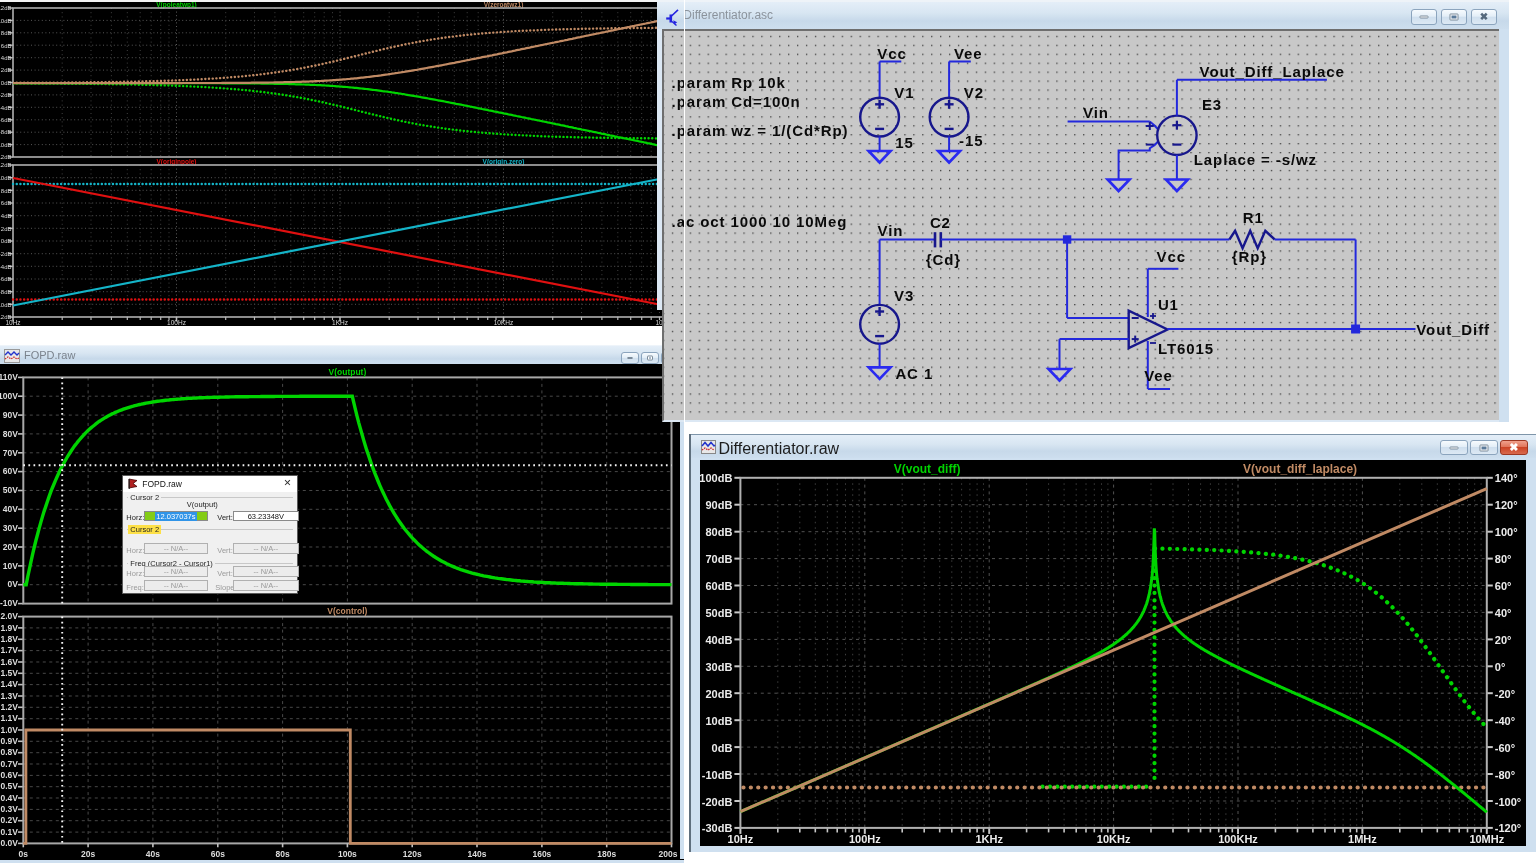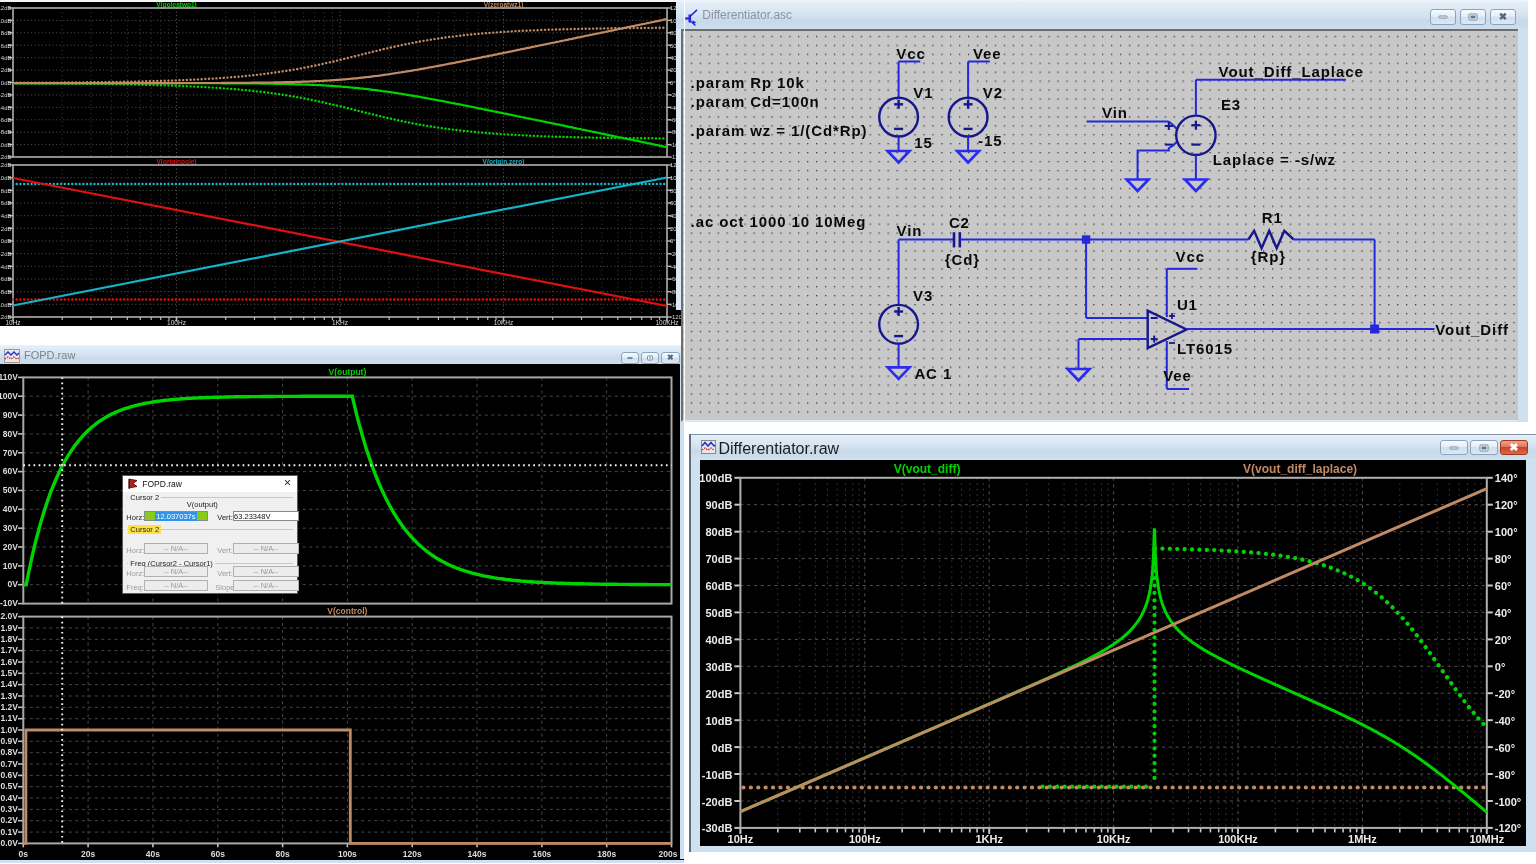--- a/index.html
+++ b/index.html
@@ -450,40 +450,40 @@
     </svg>
     <span style="position:absolute;left:19px;top:3px;font-size:8.5px;color:#111;">FOPD.raw</span>
     <span style="position:absolute;right:6px;top:1.5px;font-size:9.5px;color:#333;">✕</span>
   </div>
   <div class="abs" style="left:4px;top:21.5px;right:4px;border-top:1px solid #c8c8c8;"></div>
   <div class="abs" style="left:5px;top:17px;font-size:7.5px;color:#222;background:#f0f0f0;padding:0 2px;">Cursor 2</div>
   <div class="abs" style="left:0;top:24.5px;width:158px;text-align:center;font-size:7.5px;color:#222;">V(output)</div>
   <div class="abs" style="left:3px;top:37.5px;font-size:7.5px;color:#222;">Horz:</div>
   <div class="abs" style="left:20.3px;top:35px;width:64.7px;height:10.8px;background:#84cc16;border:1px solid #8a8a8a;text-align:center;font-size:7.5px;line-height:9.3px;"><span style="background:#3094e8;color:#fff;padding:0 1.5px;">12.037037s</span></div>
   <div class="abs" style="left:94px;top:37.5px;font-size:7.5px;color:#222;">Vert:</div>
-  <div class="abs" style="left:109.8px;top:35px;width:65.5px;height:10.8px;background:#fff;border:1px solid #8a8a8a;text-align:left;font-size:7.5px;line-height:9.3px;color:#111;">63.23348V</div>
+  <div class="abs" style="left:109.8px;top:35px;width:65.5px;height:10.8px;background:#fff;border:1px solid #8a8a8a;text-align:center;font-size:7.5px;line-height:9.3px;color:#111;">63.23348V</div>
   <div class="abs" style="left:4px;top:53.5px;right:4px;border-top:1px solid #c8c8c8;"></div>
   <div class="abs" style="left:5px;top:49.5px;font-size:7.5px;color:#222;background:#fde047;padding:0 2px;">Cursor 2</div>
   <div class="abs" style="left:3px;top:70px;font-size:7.5px;color:#9a9a9a;">Horz:</div>
   <div class="abs" style="left:20.3px;top:67.5px;width:64.7px;height:10.8px;background:#ececec;border:1px solid #b0b0b0;text-align:center;font-size:7.5px;line-height:9.3px;color:#9a9a9a;">-- N/A--</div>
   <div class="abs" style="left:94px;top:70px;font-size:7.5px;color:#9a9a9a;">Vert:</div>
   <div class="abs" style="left:109.8px;top:67.5px;width:65.5px;height:10.8px;background:#ececec;border:1px solid #b0b0b0;text-align:center;font-size:7.5px;line-height:9.3px;color:#9a9a9a;">-- N/A--</div>
   <div class="abs" style="left:4px;top:87px;right:4px;border-top:1px solid #c8c8c8;"></div>
   <div class="abs" style="left:5px;top:83px;font-size:7.5px;color:#222;background:#f0f0f0;padding:0 2px;">Freq (Cursor2 - Cursor1)</div>
   <div class="abs" style="left:3px;top:93px;font-size:7.5px;color:#9a9a9a;">Horz:</div>
   <div class="abs" style="left:20.3px;top:90.5px;width:64.7px;height:10.8px;background:#ececec;border:1px solid #b0b0b0;text-align:center;font-size:7.5px;line-height:9.3px;color:#9a9a9a;">-- N/A--</div>
   <div class="abs" style="left:94px;top:93px;font-size:7.5px;color:#9a9a9a;">Vert:</div>
   <div class="abs" style="left:109.8px;top:90.5px;width:65.5px;height:10.8px;background:#ececec;border:1px solid #b0b0b0;text-align:center;font-size:7.5px;line-height:9.3px;color:#9a9a9a;">-- N/A--</div>
   <div class="abs" style="left:3px;top:107px;font-size:7.5px;color:#9a9a9a;">Freq:</div>
   <div class="abs" style="left:20.3px;top:104.5px;width:64.7px;height:10.8px;background:#ececec;border:1px solid #b0b0b0;text-align:center;font-size:7.5px;line-height:9.3px;color:#9a9a9a;">-- N/A--</div>
   <div class="abs" style="left:92px;top:107px;font-size:7.5px;color:#9a9a9a;">Slope:</div>
   <div class="abs" style="left:109.8px;top:104.5px;width:65.5px;height:10.8px;background:#ececec;border:1px solid #b0b0b0;text-align:center;font-size:7.5px;line-height:9.3px;color:#9a9a9a;">-- N/A--</div>
 </div>
 
-<div class="abs" style="left:676px;top:0;width:851.5px;height:310px;background:#dce8f4;">
+<div class="abs" style="left:657px;top:0;width:851.5px;height:310px;background:#dce8f4;">
   <div class="abs" style="left:0;top:0;width:851.5px;height:2px;background:#eef3f8;"></div>
   <div class="abs" style="left:0;top:2px;width:851.5px;height:26.8px;background:linear-gradient(180deg,#e4eef8 0%,#d8e6f2 40%,#c7d9ea 70%,#cddeee 100%);">
     <svg width="16" height="18" style="position:absolute;left:7.5px;top:7px;">
       <line x1="5.8" y1="5.5" x2="5.8" y2="13.5" stroke="#2323e0" stroke-width="2.6"></line>
       <line x1="6.5" y1="7" x2="13" y2="0.8" stroke="#2323e0" stroke-width="1.6"></line>
       <line x1="1.2" y1="9.5" x2="5" y2="9.5" stroke="#2323e0" stroke-width="2.2"></line>
       <line x1="7" y1="12.5" x2="11.5" y2="16.5" stroke="#2323e0" stroke-width="1.4"></line>
       <polygon points="8.2,11.2 12.2,13.2 9.2,15.6" fill="#2323e0"></polygon>
     </svg>
     <span style="position:absolute;left:26.3px;top:6px;font-size:12px;color:#8b939c;">Differentiator.asc</span>

